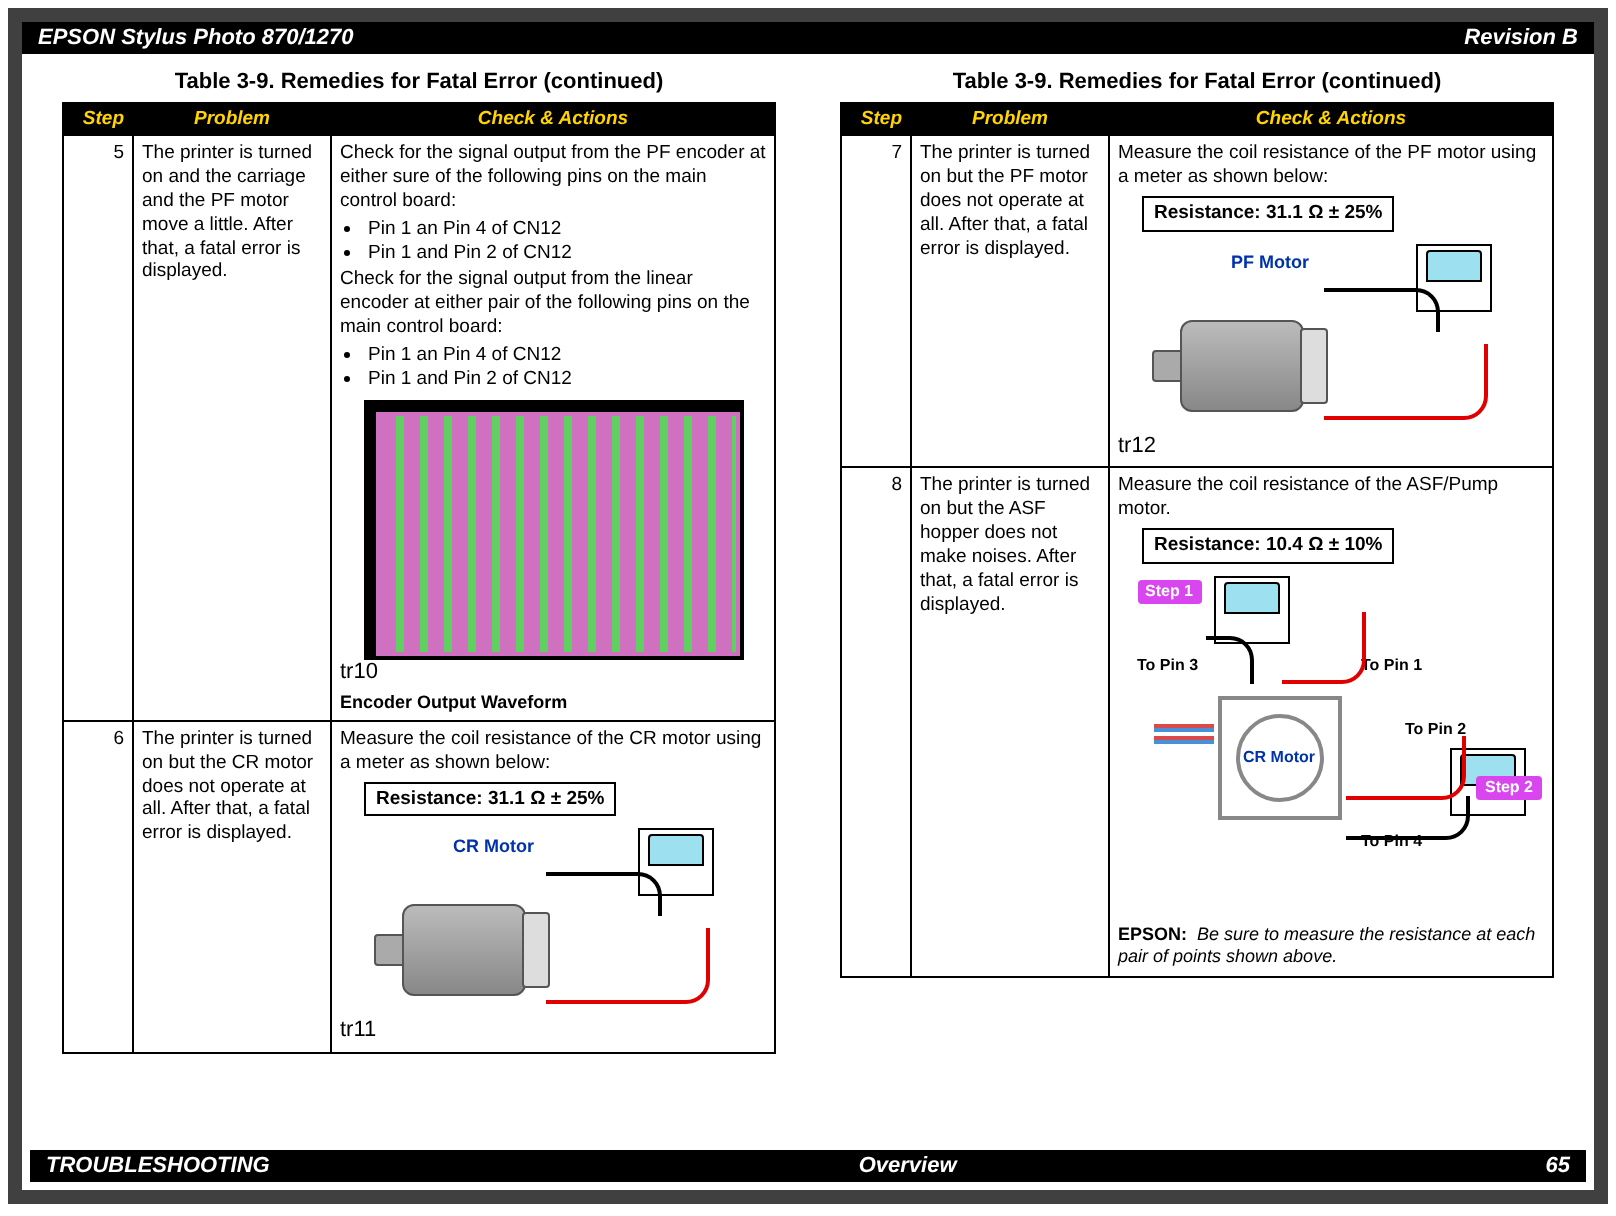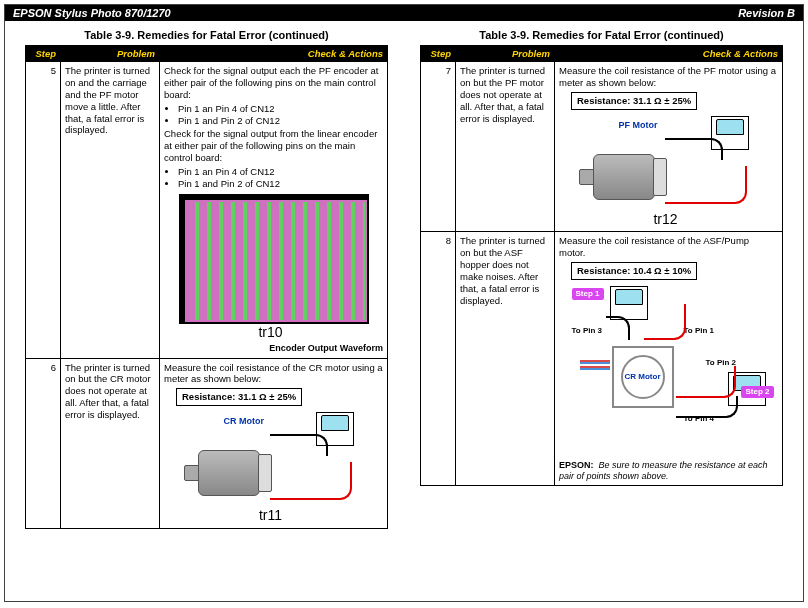--- a/index.html
+++ b/index.html
@@ -1,32 +1,32 @@
 <!DOCTYPE html>
 <html><head>
 <meta charset="utf-8">
 <style>
 body{margin:0;font-family:Arial,Helvetica,sans-serif;font-size:10px;background:#fff;color:#000;width:808px}
-.page-frame{border:1px solid #404040;margin:4px;padding:0;height:598px;position:relative;box-sizing:border-box}
+.page-frame{border:7px solid #404040;margin:4px;padding:0;height:598px;position:relative;box-sizing:border-box}
 .header-bar{background:#000;color:#fff;display:flex;justify-content:space-between;padding:2px 8px;font-weight:bold;font-style:italic;font-size:11px}
 .footer-bar{background:#000;color:#fff;display:flex;justify-content:space-between;padding:2px 8px;font-weight:bold;font-style:italic;font-size:11px;position:absolute;bottom:4px;left:4px;right:4px}
 .columns{display:flex;gap:32px;padding:6px 20px 0 20px}
 .col{flex:1}
 .table-title{text-align:center;font-weight:bold;font-size:11px;margin:2px 0 4px 0}
 table{border-collapse:collapse;width:100%;font-size:9.5px}
-th{background:#000;color:#ffd400;font-style:italic;text-align:right;padding:2px 4px;border:1px solid #000;font-weight:bold}
+th{background:#000;color:#ffd400;font-style:italic;text-align:center;padding:2px 4px;border:1px solid #000;font-weight:bold}
 td{border:1px solid #000;padding:3px 4px;vertical-align:top;line-height:1.25}
 .step-col{width:26px;text-align:right}
 .prob-col{width:90px}
 ul{margin:2px 0 2px 14px;padding:0}
 li{margin:0}
 .resist-box{display:inline-block;border:1px solid #000;padding:2px 5px;font-weight:bold;margin:3px 0 6px 12px;background:#fff}
 .label-bold{font-weight:bold;color:#0033aa;font-size:9px;text-align:center}
-.img-caption{font-weight:bold;text-align:right;font-size:9px;margin-top:2px}
-.tr-label{font-size:14px;text-align:center;padding-right:6px}
+.img-caption{font-weight:bold;text-align:left;font-size:9px;margin-top:2px}
+.tr-label{font-size:11px;text-align:left;padding-right:6px}
 .note{font-size:9px;font-style:italic;margin-top:4px}
 .note b{font-style:normal}
 .waveform{width:190px;height:130px;background:#000;margin:4px auto 0;padding:6px;box-sizing:border-box}
 .waveform-inner{width:100%;height:100%;background:repeating-linear-gradient(90deg,#d070c0 0 8px,#60d060 8px 12px),repeating-linear-gradient(0deg,#d070c0 0 10px,#60d060 10px 14px);border:2px solid #d070c0;position:relative}
 .motor-diagram{position:relative;width:200px;height:95px;margin:0 auto}
 .meter{position:absolute;width:36px;height:32px;border:1px solid #000;background:#fff;top:0}
 .meter .screen{width:26px;height:14px;background:#9de0f0;margin:2px auto;border:1px solid #000;border-radius:2px 2px 0 0}
 .motor-body{position:absolute;width:60px;height:44px;background:linear-gradient(#bbb,#888);border:1px solid #555;border-radius:6px;left:24px;top:38px}
 .motor-shaft{position:absolute;width:14px;height:14px;background:#aaa;border:1px solid #555;left:10px;top:53px;border-radius:2px}
 .motor-end{position:absolute;width:12px;height:36px;background:#ddd;border:1px solid #555;left:84px;top:42px;border-radius:2px}
@@ -55,21 +55,21 @@
 <tbody>
             <tr>
 <th class="step-col">Step</th>
 <th class="prob-col">Problem</th>
 <th>Check &amp; Actions</th>
 </tr>
 <tr>
 <td class="step-col">5</td>
 <td>The printer is turned on and the carriage and the PF motor move a little. After that, a fatal error is displayed.</td>
 <td>
-<div>Check for the signal output each the PF encoder at either pair of the following pins on the main control board:</div>
+<div>Check for the signal output from the PF encoder at either sure of the following pins on the main control board:</div>
 <ul>
 <li>Pin 1 an Pin 4 of CN12</li>
 <li>Pin 1 and Pin 2 of CN12</li>
 </ul>
 <div>Check for the signal output from the linear encoder at either pair of the following pins on the main control board:</div>
 <ul>
 <li>Pin 1 an Pin 4 of CN12</li>
 <li>Pin 1 and Pin 2 of CN12</li>
 </ul>
 <div class="waveform">
@@ -162,13 +162,18 @@
 </div>
 <div class="note"><b>EPSON:</b>&nbsp;&nbsp;<span>Be sure to measure the resistance at each pair of points shown above.</span></div>
 </td>
 </tr>
 </tbody>
         </table>
 </div>
 
 </div>
 
+<div class="footer-bar">
+<span>TROUBLESHOOTING</span>
+<span>Overview</span>
+<span>65</span>
+</div>
 </div>
 
 </body></html>

